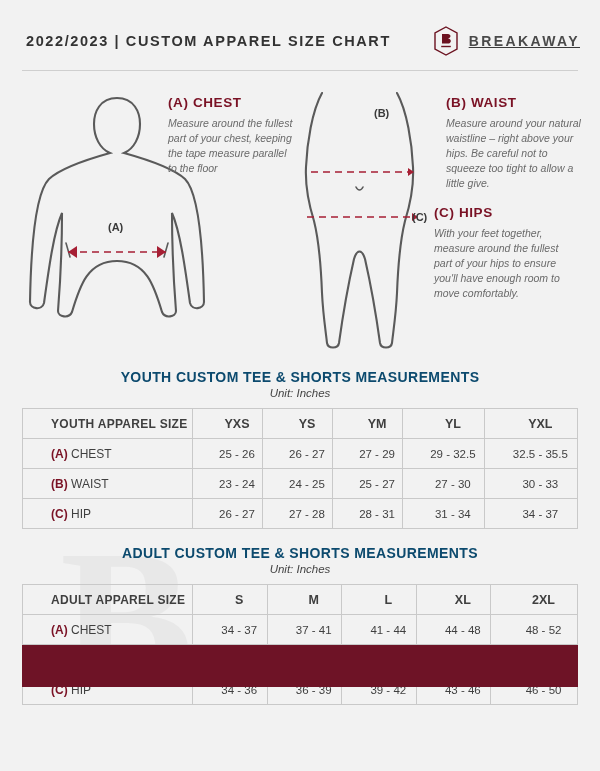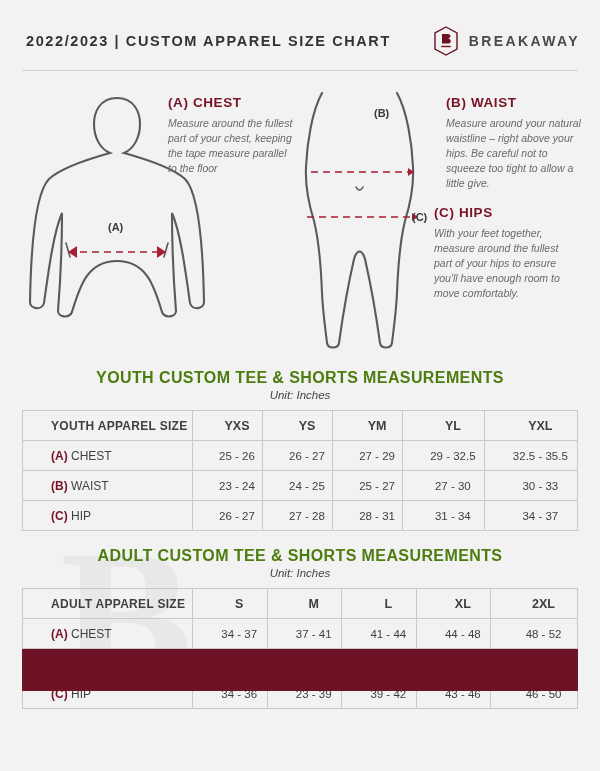--- a/index.html
+++ b/index.html
@@ -38,20 +38,21 @@
     font-size: 14.5px;
     font-weight: bold;
     letter-spacing: 1.6px;
     color: #333;
     white-space: nowrap;
   }
   .brand {
     display: flex;
     align-items: center;
     gap: 10px;
+    text-decoration: underline;
   }
   .brand-mark {
     width: 26px;
     height: 30px;
     position: relative;
     color: #6b1220;
   }
   .brand-name {
     font-size: 14px;
     font-weight: bold;
@@ -90,24 +91,24 @@
     line-height: 1.42;
   }
   #note-chest { left: 146px; top: 24px; width: 130px; }
   #note-waist { left: 424px; top: 24px; width: 135px; }
   #note-hips  { left: 412px; top: 134px; width: 138px; }
 
   
   .section { margin: 0 22px; }
   .sec-title {
     text-align: center;
-    font-size: 16px;
+    font-size: 14px;
     font-weight: bold;
     letter-spacing: 0.4px;
-    color: #4d7c0f;
+    color: #0c4a6e;
     margin-top: 16px;
   }
   .sec-sub {
     text-align: center;
     font-size: 11.5px;
     font-style: italic;
     color: #444;
     margin: 2px 0 9px;
   }
   table {
@@ -315,21 +316,21 @@
           <td class="rowlabel"><span class="tag">(B)</span> <span>WAIST</span></td>
           <td>29 - 31</td>
           <td>31 - 34</td>
           <td>34 - 37</td>
           <td>37 - 41</td>
           <td>41 - 45.5</td>
         </tr>
         <tr>
           <td class="rowlabel"><span class="tag">(C)</span> <span>HIP</span></td>
           <td>34 - 36</td>
-          <td>23 - 39</td>
+          <td>36 - 39</td>
           <td>39 - 42</td>
           <td>43 - 46</td>
           <td>46 - 50</td>
         </tr>
       </tbody>
     </table>
   </div>
 
   <div class="footer"></div>
 </div>

